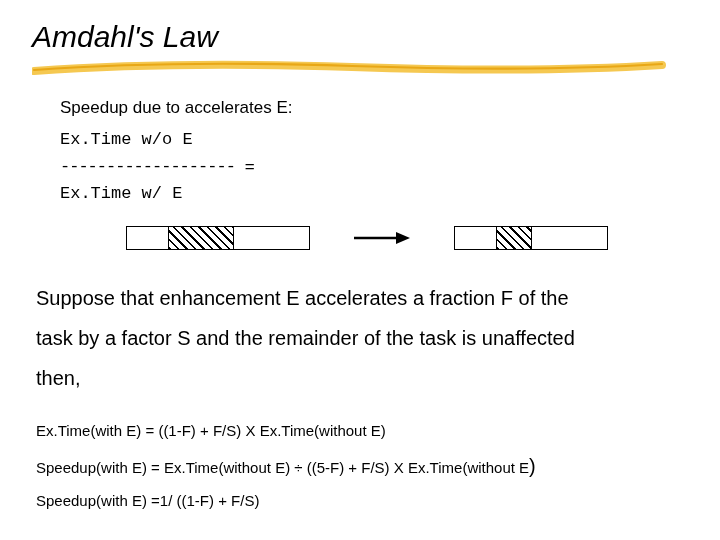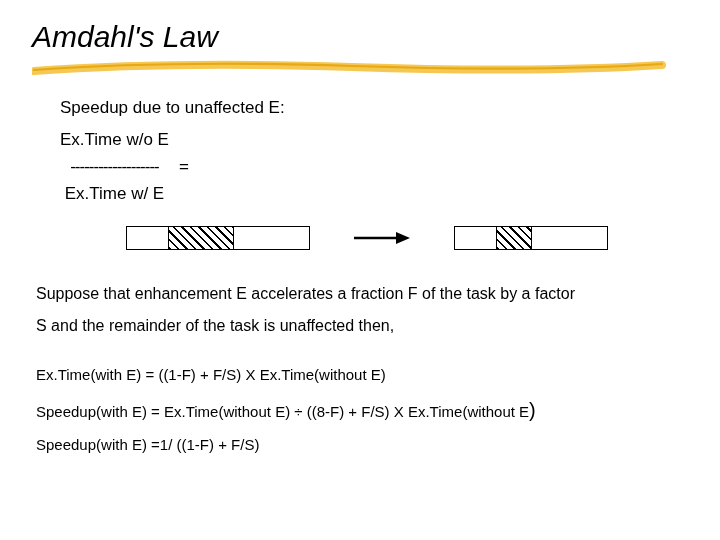--- a/index.html
+++ b/index.html
@@ -39,22 +39,22 @@
     padding-left: 28px;
     font-size: 17px;
     display: flex;
     align-items: center;
     gap: 10px;
     margin-bottom: 18px;
   }
   .frac {
     display: inline-flex;
     flex-direction: column;
-    align-items: center;
     line-height: 1.6;
+    font-family: Liberation Mono, monospace;
   }
   .frac .dash {
     letter-spacing: -1px;
   }
   .diagram {
     padding-left: 94px;
     display: flex;
     align-items: center;
     gap: 42px;
     margin: 10px 0 28px 0;
@@ -78,21 +78,21 @@
   .w-b3 { width: 75px; }
   .hatched {
     background-image: repeating-linear-gradient(
       45deg,
       #000 0, #000 1.5px,
       transparent 1.5px, transparent 6px
     );
   }
   .arrow svg { display:block; }
   .para {
-    font-size: 16px;
+    font-size: 20px;
     line-height: 2.0;
     padding-left: 4px;
     margin-bottom: 18px;
   }
   .eqline {
     font-size: 15px;
     padding-left: 4px;
     line-height: 2.0;
   }
   .bigp { font-size: 20px; }
@@ -104,21 +104,21 @@
 
   <div class="title">Amdahl's Law</div>
 
   <div class="underline">
     <svg width="640" height="20" viewBox="0 0 640 20">
       <path d="M2 15 Q 140 5, 320 11 T 630 9" stroke="#f5c851" stroke-width="8" fill="none" stroke-linecap="round"></path>
       <path d="M2 14 Q 140 4, 320 10 T 630 8" stroke="#e8a716" stroke-width="2.2" fill="none" stroke-linecap="round"></path>
     </svg>
   </div>
 
-  <div class="sub">Speedup  due to unaffected E:</div>
+  <div class="sub">Speedup  due to accelerates E:</div>
 
   <div class="eq">
     <span class="frac">
       <span>Ex.Time w/o E</span>
       <span class="dash">-------------------</span>
       <span>Ex.Time w/  E</span>
     </span>
     <span>=</span>
   </div>
 
@@ -138,17 +138,17 @@
       <div class="seg w-b1"></div>
       <div class="seg w-b2 hatched"></div>
       <div class="seg w-b3"></div>
     </div>
   </div>
 
   <div class="para">Suppose that enhancement E accelerates a fraction F of the task by a factor S and the remainder of the task is unaffected then,</div>
 
   <div class="eqline">Ex.Time(with E)  = ((1-F) + F/S) X Ex.Time(without E)</div>
   <div class="eqline">
-    <span>Speedup(with E) = Ex.Time(without E) ÷ ((8-F) + F/S) X Ex.Time(without E</span><span class="bigp">)</span>
+    <span>Speedup(with E) = Ex.Time(without E) ÷ ((5-F) + F/S) X Ex.Time(without E</span><span class="bigp">)</span>
   </div>
   <div class="eqline">Speedup(with E) =1/ ((1-F) + F/S)</div>
 
 </div>
 
 </body></html>

